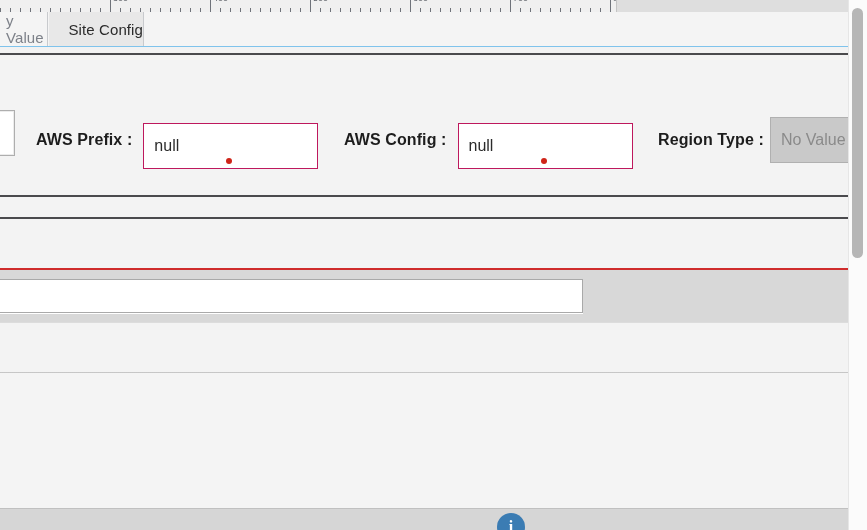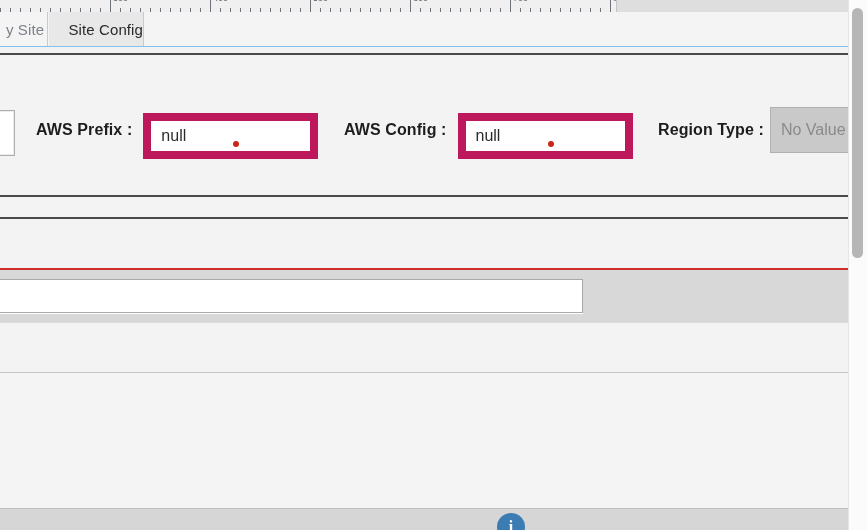--- a/index.html
+++ b/index.html
@@ -141,21 +141,21 @@
     position: absolute;
     left: 0;
     top: 56px;
     width: 853px;
     height: 140px;
     background: #f3f3f3;
   }
   .field-row {
     position: absolute;
     left: 0;
-    top: 50px;
+    top: 60px;
     width: 853px;
     height: 48px;
   }
   .field {
     position: absolute;
     top: 0;
     height: 48px;
     display: flex;
     align-items: center;
   }
@@ -171,21 +171,21 @@
     box-sizing: border-box;
     background: #ffffff;
     height: 46px;
     display: flex;
     align-items: center;
     padding-left: 10px;
     font-size: 16px;
     color: #2b2b2b;
   }
   .input-box.invalid {
-    border: 8px solid #be185d;
+    border: 1px solid #be185d;
     margin-top: 12px;
   }
   .input-box.disabled {
     background: #c9c9c9;
     border: 1px solid #b0b0b0;
     color: #8a8a8a;
   }
   .dot-marker {
     position: absolute;
     width: 6px;
@@ -423,21 +423,21 @@
         <div class="tick major" style="left: 510px;"></div>
         <div class="ruler-label" style="left: 513px;">700</div>
         <div class="tick major" style="left: 610px;"></div>
         <div class="ruler-label" style="left: 613px;">800</div>
       </div>
     <div class="ruler-gutter"></div>
   </div>
 
   <div class="tabbar">
     <div class="tab inactive">
-      <span>y Site</span>
+      <span>y Value</span>
     </div>
     <div class="tab active">
       <span>Site Config</span>
     </div>
     <div class="tabbar-rest"></div>
     <div class="tab-underline"></div>
   </div>
 
   <div class="rule-dark" style="top:53px;"></div>
 

